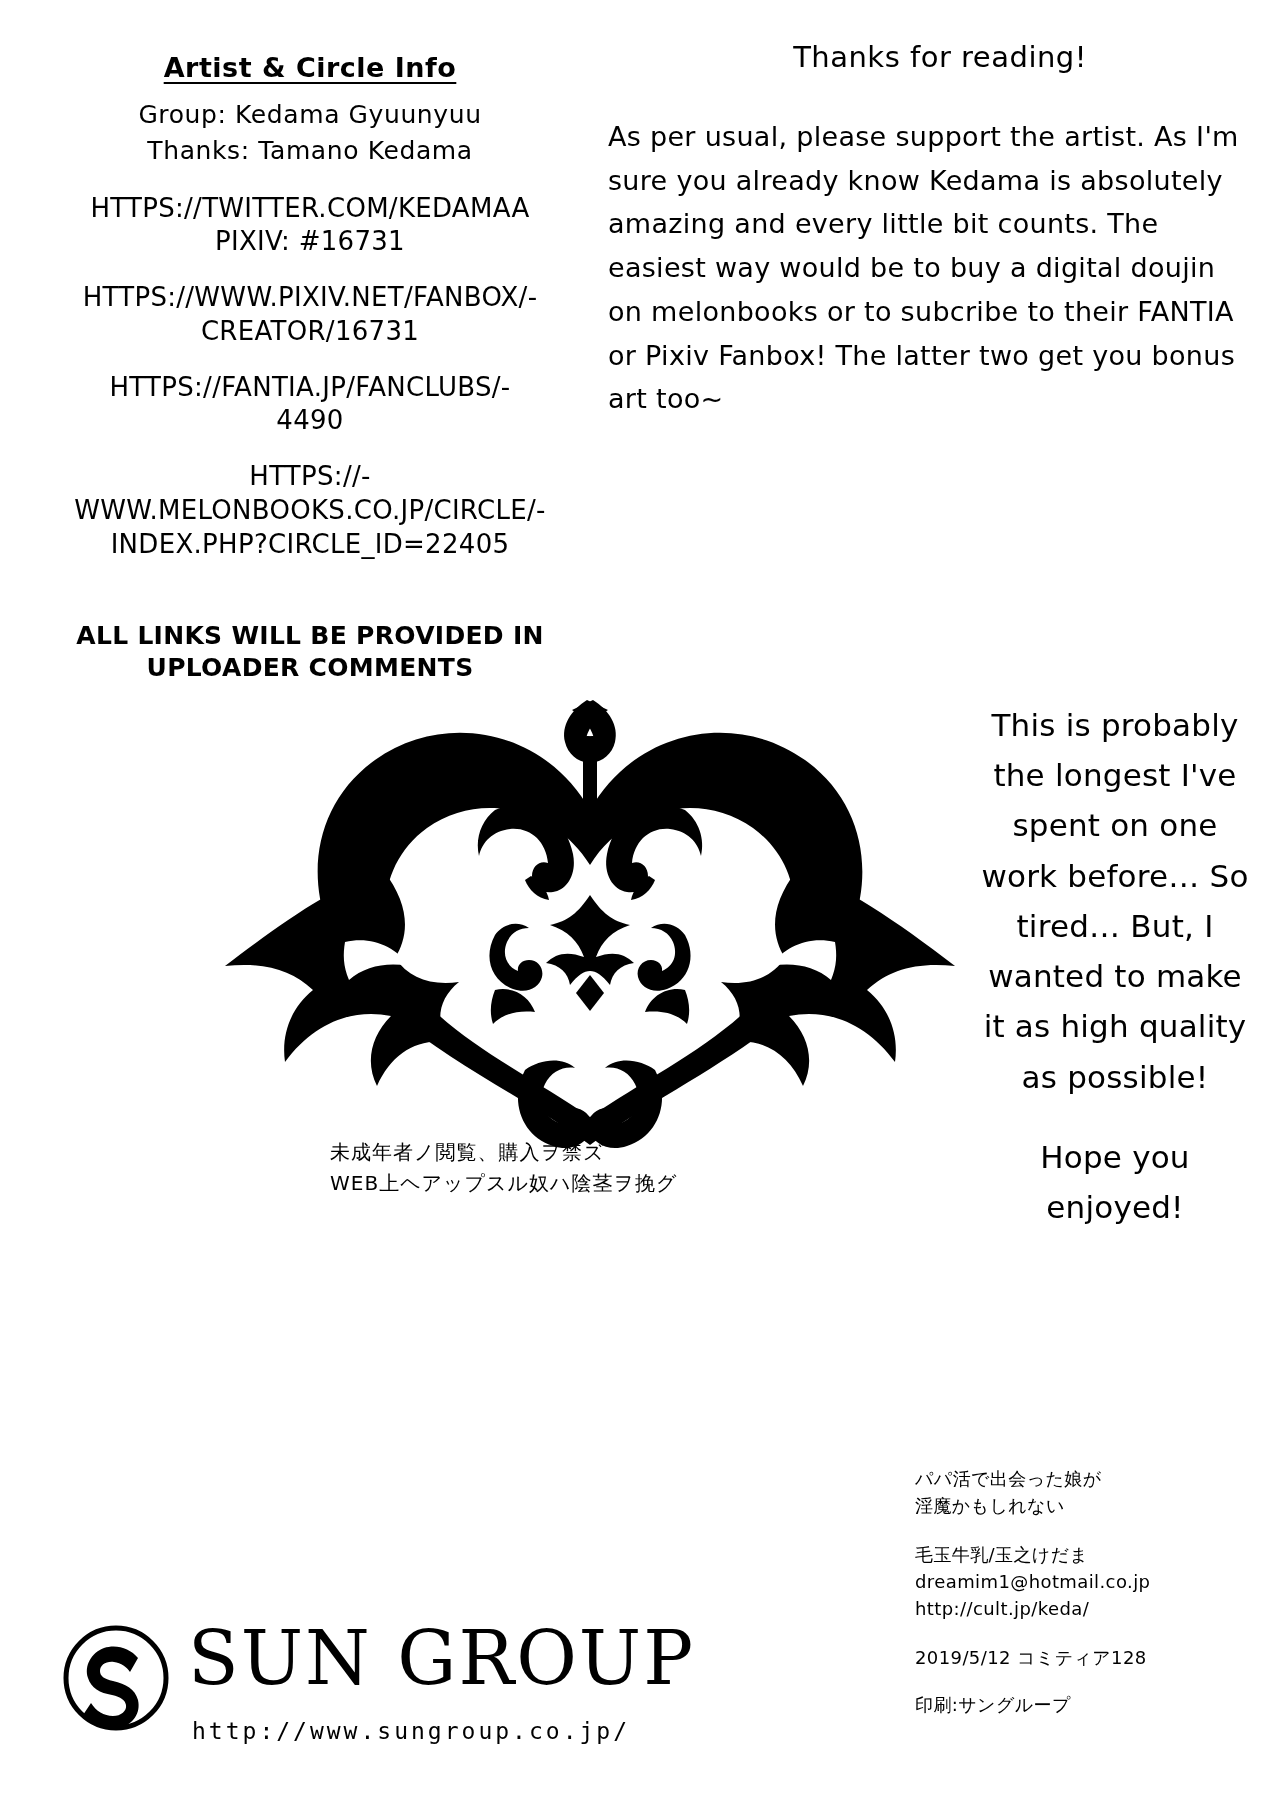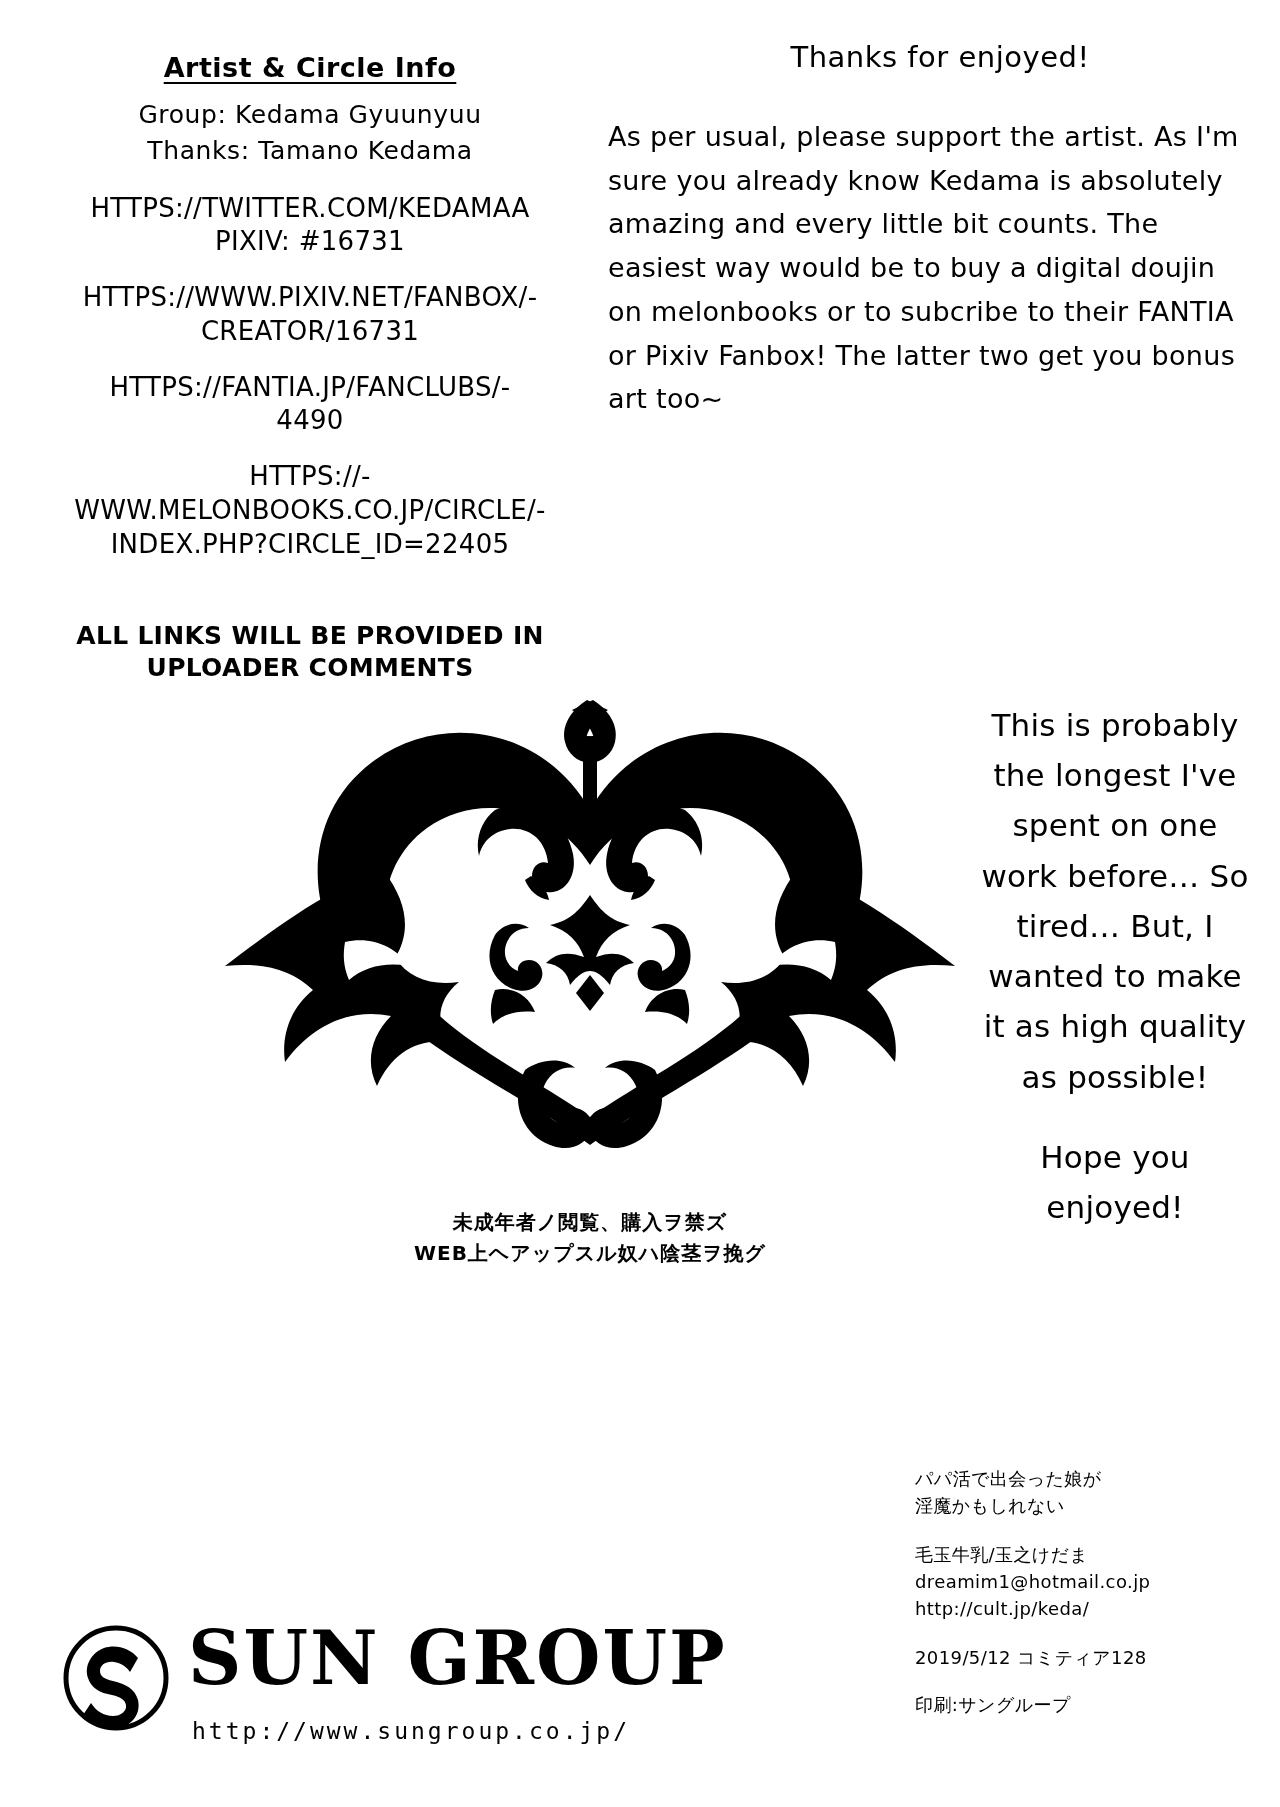--- a/index.html
+++ b/index.html
@@ -102,25 +102,24 @@
     top: 690px;
     width: 790px;
     height: 460px;
   }
   .ornament svg { display: block; width: 100%; height: 100%; }
 
   
   .jp-warning {
     position: absolute;
     left: 330px;
-    top: 1207px;
+    top: 1137px;
     width: 520px;
-    text-align: center;
     font-size: 20px;
-    font-weight: 700;
+    font-weight: 400;
     line-height: 1.55;
     letter-spacing: 1px;
   }
 
   
   .colophon {
     position: absolute;
     left: 915px;
     top: 1465px;
     width: 330px;
@@ -145,21 +144,21 @@
     top: 6px;
     width: 108px;
     height: 108px;
   }
   .logo-text {
     position: absolute;
     left: 126px;
     top: 0px;
     font-family: "DejaVu Serif", serif;
     font-size: 74px;
-    font-weight: 700;
+    font-weight: 400;
     letter-spacing: 2px;
     line-height: 1.1;
   }
   .logo-url {
     position: absolute;
     left: 130px;
     top: 100px;
     font-family: "DejaVu Sans Mono", monospace;
     font-size: 23px;
     letter-spacing: 3px;
@@ -181,21 +180,21 @@
 CREATOR/16731</div>
     <div class="link-block" style="white-space: pre-line;">HTTPS://FANTIA.JP/FANCLUBS/-
 4490</div>
     <div class="link-block" style="white-space: pre-line;">HTTPS://-
 WWW.MELONBOOKS.CO.JP/CIRCLE/-
 INDEX.PHP?CIRCLE_ID=22405</div>
 
     <div class="notice">ALL LINKS WILL BE PROVIDED IN UPLOADER COMMENTS</div>
   </div>
 
-  <div class="thanks-head">Thanks for enjoyed!</div>
+  <div class="thanks-head">Thanks for reading!</div>
   <div class="thanks-body">As per usual, please support the artist. As I'm sure you already know Kedama is absolutely amazing and every little bit counts. The easiest way would be to buy a digital doujin on melonbooks or to subcribe to their FANTIA or Pixiv Fanbox! The latter two get you bonus art too~</div>
 
   <div class="ornament">
     <svg viewBox="0 0 790 460" xmlns="http://www.w3.org/2000/svg" aria-hidden="true">
       <g fill="#000000">
 
         <path d="M395 120
                  C 350 40, 250 20, 180 70
                  C 110 120, 105 215, 160 285
                  C 215 355, 320 400, 395 455

